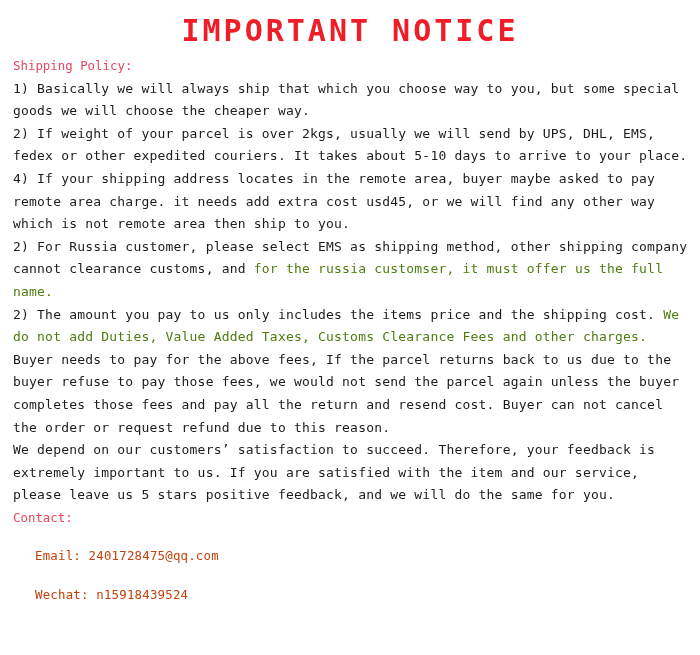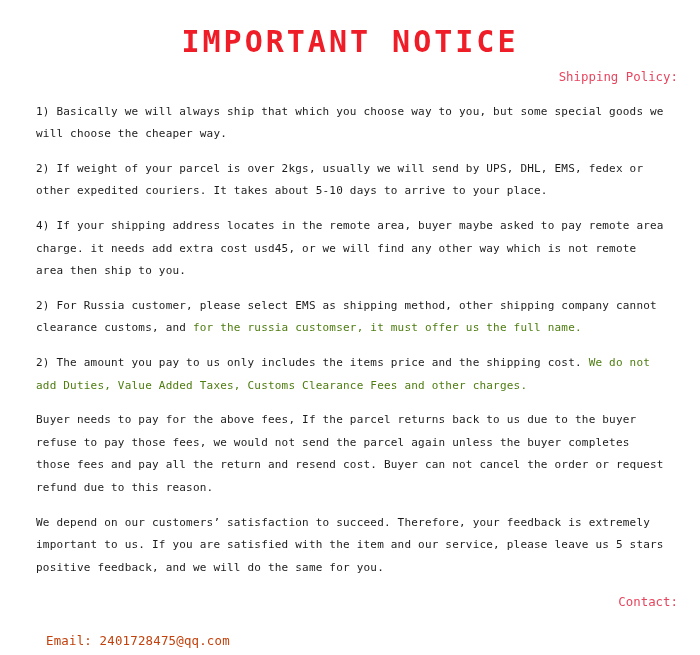--- a/index.html
+++ b/index.html
@@ -10,21 +10,21 @@
   body {
     width: 700px;
     height: 655px;
     overflow: hidden;
     font-family: "DejaVu Sans Mono", "Liberation Mono", monospace;
   }
   .notice {
     width: 700px;
     height: 655px;
     box-sizing: border-box;
-    padding: 16px;
+    padding: 5px;
     background: #ffffff;
     position: relative;
   }
   .title {
     text-align: center;
     color: #ef1d27;
     font-size: 30px;
     font-weight: bold;
     letter-spacing: 3px;
     line-height: 1;
@@ -34,27 +34,26 @@
   }
   .body-block {
     padding: 0 6px 0 8px;
   }
   .section-head {
     color: #e8455f;
     font-size: 12.4px;
     line-height: 22.6px;
     margin: 0;
     white-space: nowrap;
-    text-align: right;
   }
   .para {
     color: #1c1c1c;
-    font-size: 11px;
+    font-size: 13px;
     line-height: 22.6px;
-    margin: 12px;
+    margin: 0;
     letter-spacing: 0.2px;
     white-space: pre-wrap;
   }
   .para .em {
     color: #4d7c0f;
   }
   .contact-line {
     color: #c2410c;
     font-size: 12.4px;
     line-height: 22.6px;

